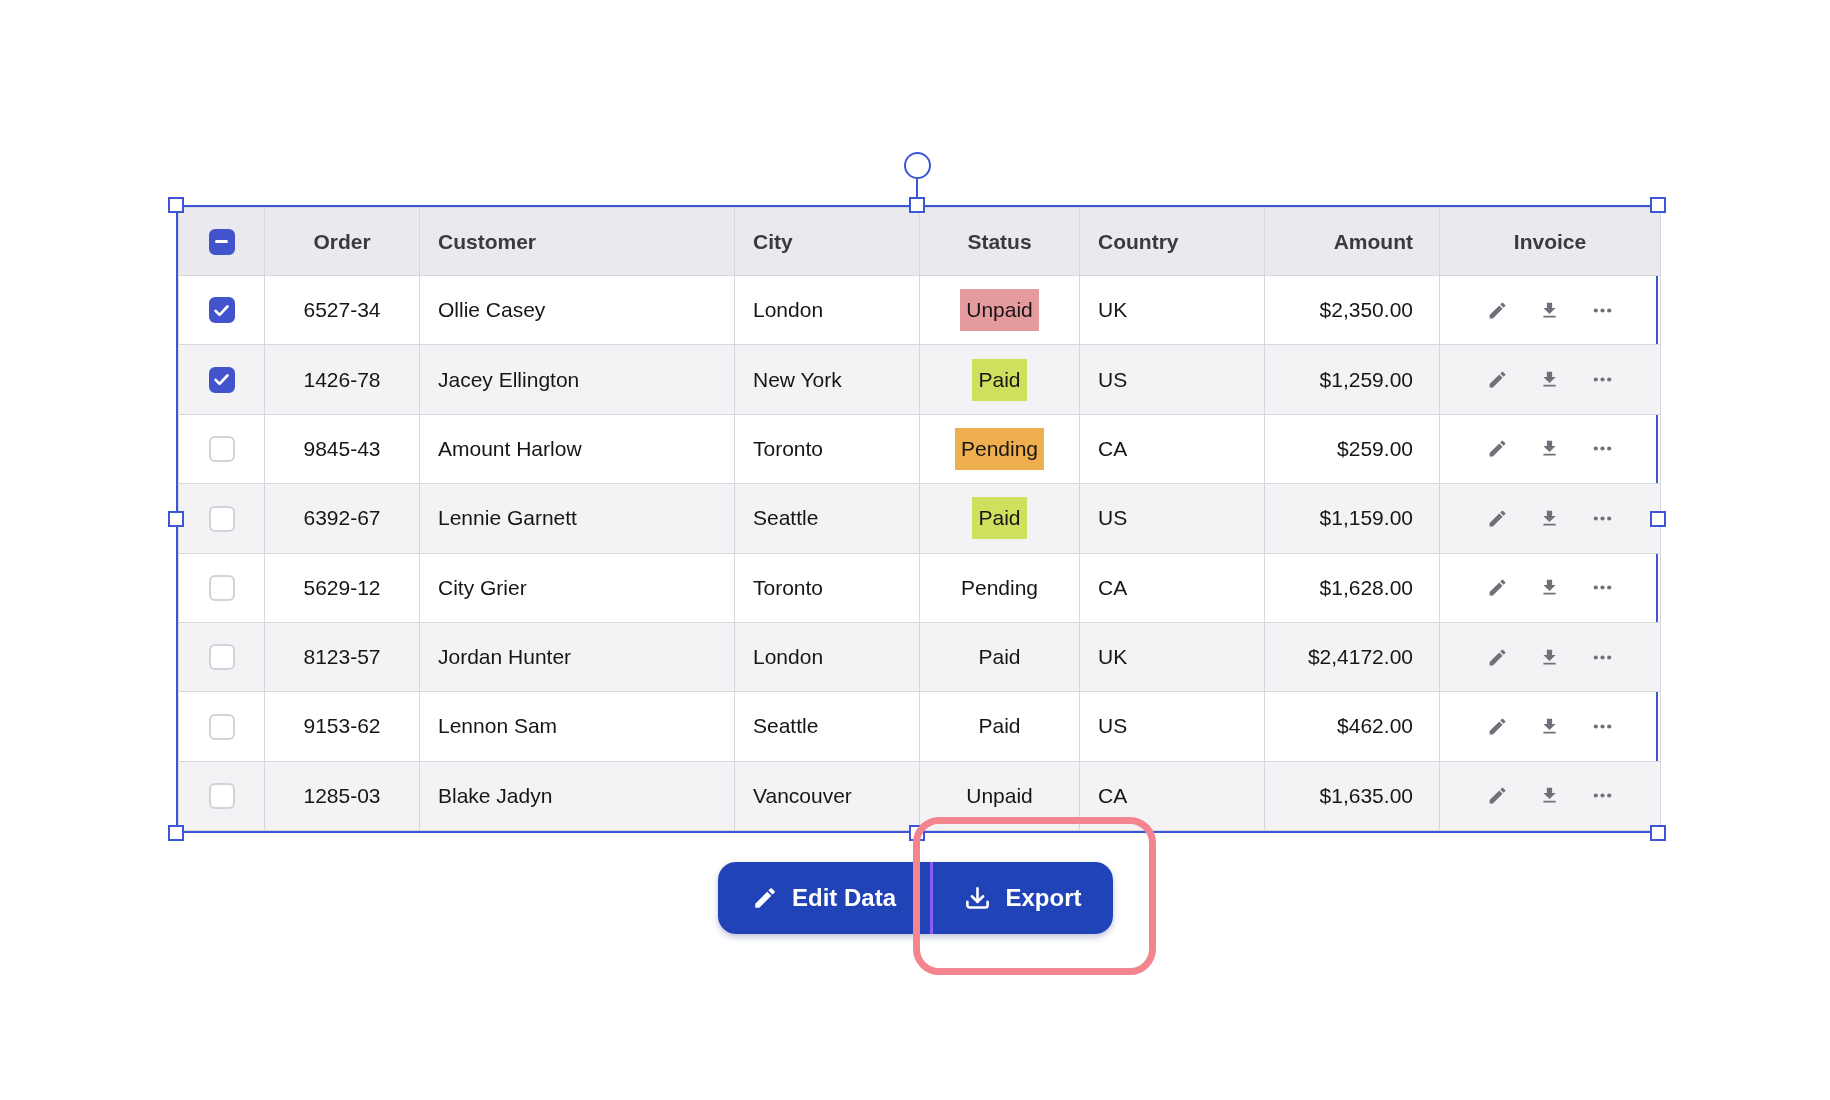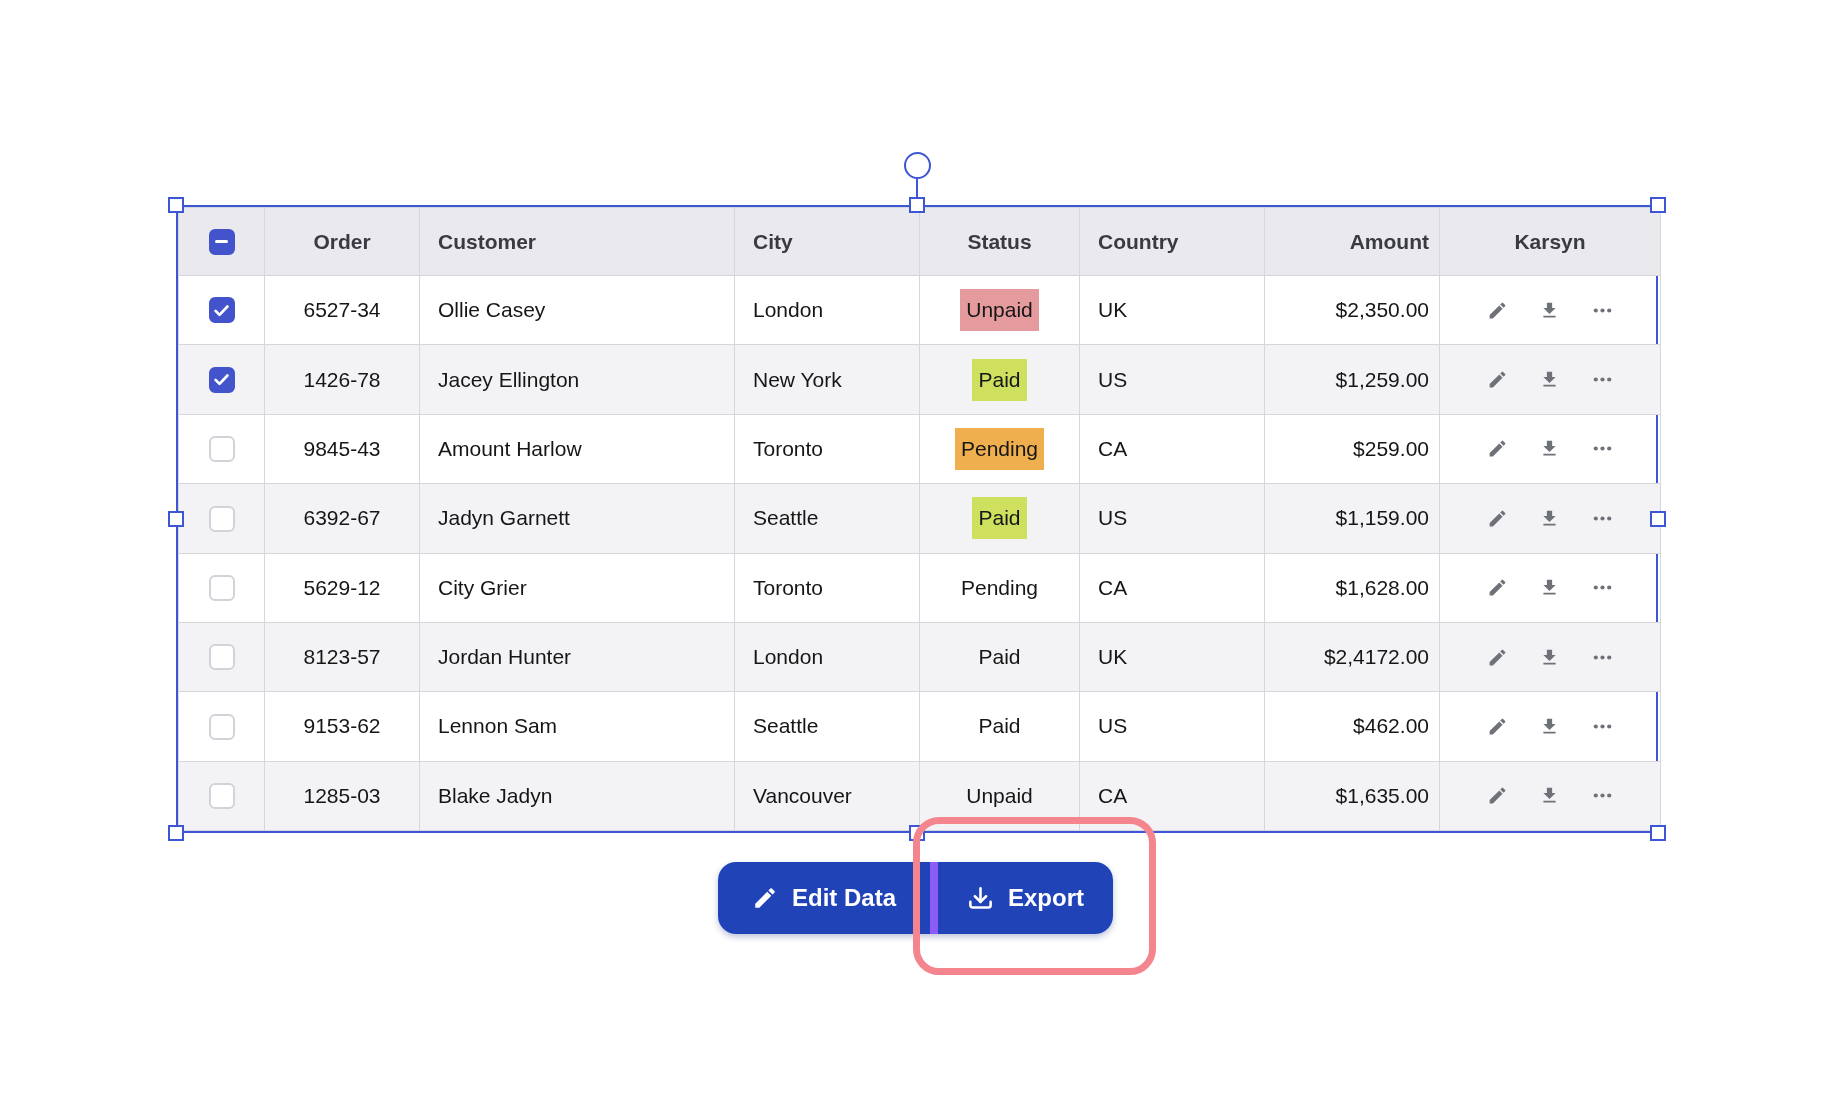--- a/index.html
+++ b/index.html
@@ -19,21 +19,21 @@
   th, td {
     border:1px solid #D6D7DC; font-size:21px; color:#161616;
     vertical-align:middle; overflow:hidden; white-space:nowrap;
   }
   thead th {
     background:#E9E9EE; font-weight:bold; color:#3A3B42; height:68px;
   }
   tbody tr:nth-child(even) td { background:#F3F3F6; }
   .al-l { text-align:left; padding-left:18px; }
   .al-c { text-align:center; }
-  .al-r { text-align:right; padding-right:10px; }
+  .al-r { text-align:right; padding-right:26px; }
 
   
   .col-check { text-align:center; }
   .checkbox {
     display:inline-flex; align-items:center; justify-content:center;
     width:26px; height:26px; border-radius:6px; vertical-align:middle;
     background:#fff; border:2px solid #D2D3D9; cursor:pointer;
   }
   .checkbox.checked { background:#4353CB; border-color:#4353CB; }
   .checkbox .minus { width:13px; height:3.5px; background:#fff; border-radius:2px; }
@@ -71,21 +71,21 @@
     position:absolute; left:718px; top:862px; width:395px; height:72px;
     display:flex; border-radius:18px; overflow:hidden; z-index:6;
     box-shadow:0 3px 6px rgba(40,60,130,0.30);
   }
   .btn {
     display:flex; align-items:center; justify-content:center; gap:14px;
     background:#2143B8; border:none; color:#fff; font-family:inherit;
     font-size:24px; font-weight:bold; cursor:pointer; height:100%;
   }
   .btn-edit { width:212px; }
-  .btn-export { width:183px; border-left:8px solid #8b5cf6;text-align:center; }
+  .btn-export { width:183px; border-left:3px solid #8b5cf6;text-align:center; }
   .btn-icon { display:inline-flex; }
 </style>
 </head>
 <body>
 
 <div class="stage">
 
   <div class="table-wrap">
     <table>
       <colgroup>
@@ -104,21 +104,21 @@
             <div class="checkbox checked">
               <span class="minus"></span>
             </div>
           </th>
           <th class="al-c">Order</th>
           <th class="al-l">Customer</th>
           <th class="al-l">City</th>
           <th class="al-c">Status</th>
           <th class="al-l">Country</th>
           <th class="al-r">Amount</th>
-          <th class="al-c">Karsyn</th>
+          <th class="al-c">Invoice</th>
         </tr>
       </thead>
       <tbody>
           <tr>
             <td class="col-check"><div class="checkbox checked">
                 <svg viewBox="0 0 24 24" width="19" height="19" fill="none" stroke="#fff" stroke-width="3.4" stroke-linecap="round" stroke-linejoin="round">
                   <polyline points="4.5 12.5 9.5 17.5 19.5 7"></polyline>
                 </svg>
               </div></td>
             <td class="al-c">6527-34</td>
@@ -209,21 +209,21 @@
                     <circle cx="12" cy="12" r="2.2"></circle>
                     <circle cx="19" cy="12" r="2.2"></circle>
                   </svg>
                 </span>
               </div>
             </td>
           </tr>
           <tr>
             <td class="col-check"><div class="checkbox"></div></td>
             <td class="al-c">6392-67</td>
-            <td class="al-l">Jadyn Garnett</td>
+            <td class="al-l">Lennie Garnett</td>
             <td class="al-l">Seattle</td>
             <td class="al-c"><span class="status-chip" style="background: rgb(207, 224, 94);">Paid</span></td>
             <td class="al-l">US</td>
             <td class="al-r">$1,159.00</td>
             <td class="">
               <div class="invoice-actions">
                 <span class="row-icon">
                   <svg viewBox="0 0 24 24" width="21" height="21" fill="#6F7179">
                     <path d="M3 17.25V21h3.75L17.81 9.94l-3.75-3.75L3 17.25zM20.71 7.04a1 1 0 0 0 0-1.41l-2.34-2.34a1 1 0 0 0-1.41 0l-1.83 1.83 3.75 3.75 1.83-1.83z"></path>
                   </svg>

